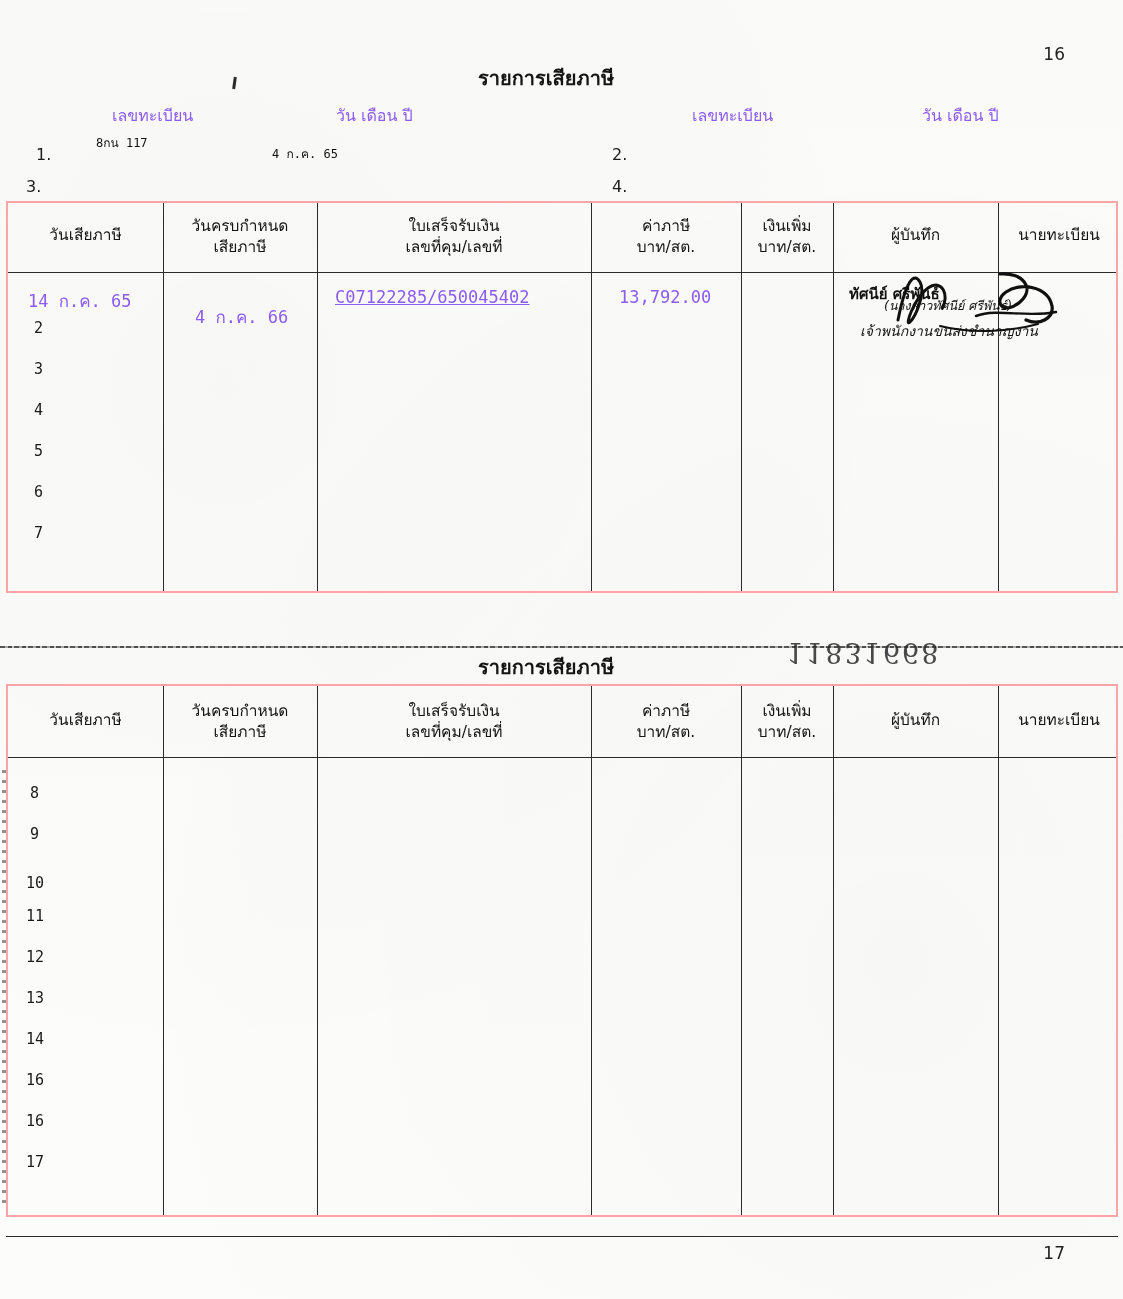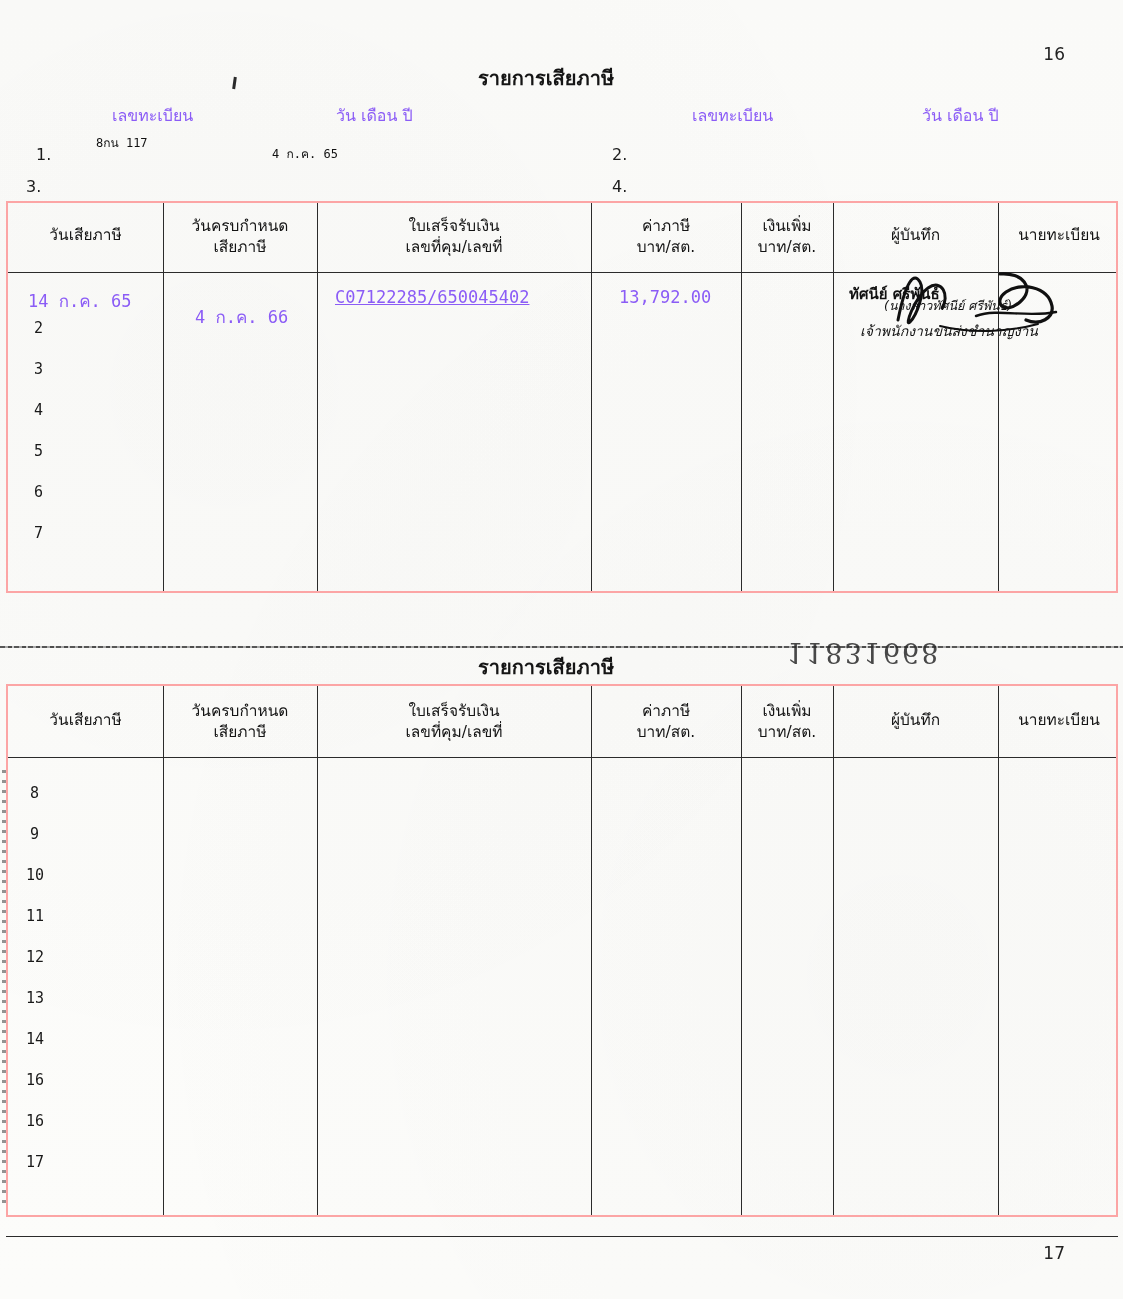--- a/index.html
+++ b/index.html
@@ -339,21 +339,21 @@
       <span>ผู้บันทึก</span>
       <span class="l2"></span>
     </div>
     <div class="hdr-cell" style="left:990px; top:24px; width:122px;">
       <span>นายทะเบียน</span>
       <span class="l2"></span>
     </div>
 
     <div class="row-num" style="left:22px; top:98px;">8</div>
     <div class="row-num" style="left:22px; top:139px;">9</div>
-    <div class="row-num" style="left:18px; top:180px;">10</div>
+    <div class="row-num" style="left:18px; top:188px;">10</div>
     <div class="row-num" style="left:18px; top:221px;">11</div>
     <div class="row-num" style="left:18px; top:262px;">12</div>
     <div class="row-num" style="left:18px; top:303px;">13</div>
     <div class="row-num" style="left:18px; top:344px;">14</div>
     <div class="row-num" style="left:18px; top:385px;">16</div>
     <div class="row-num" style="left:18px; top:426px;">16</div>
     <div class="row-num" style="left:18px; top:467px;">17</div>
   </div>
 
   <div class="footer-rule"></div>

